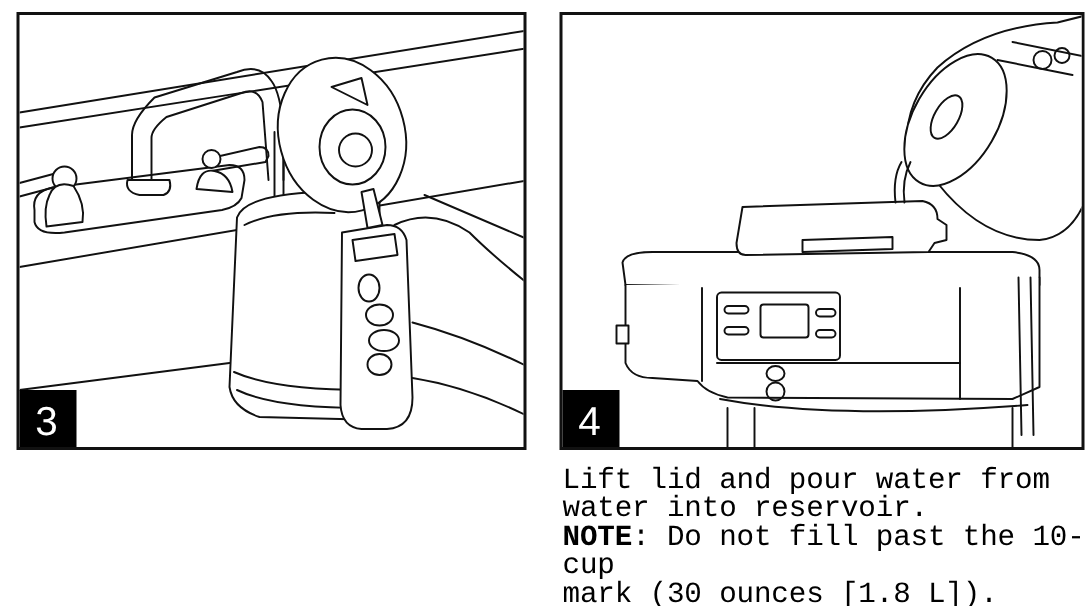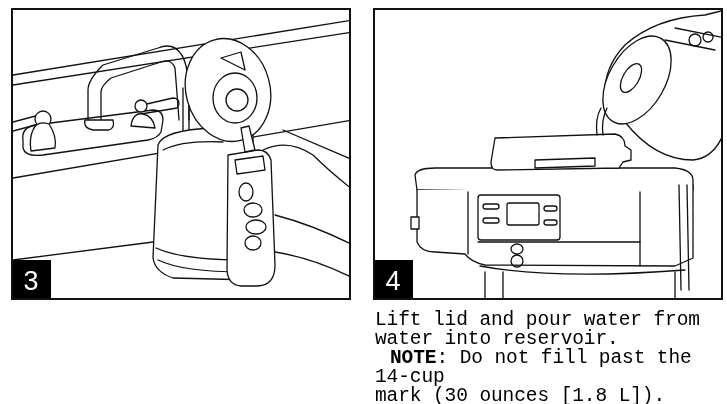--- a/index.html
+++ b/index.html
@@ -9,21 +9,21 @@
              background: #fff; overflow: hidden; }
     #panel-3 { left: 11px; top: 8px; width: 340px; height: 292px; }
     #panel-4 { left: 373px; top: 8px; width: 350px; height: 292px; }
     .panel svg { position: absolute; left: 0; top: 0; }
     .step-num { position: absolute; left: -2px; bottom: -2px; width: 40px; height: 40px;
                 background: #000; color: #fff; font-size: 27px; line-height: 42px;
                 text-align: center; font-family: "Liberation Sans", sans-serif; }
     .caption { position: absolute; left: 375px; top: 311px; width: 350px;
                font-size: 19.5px; line-height: 19px; letter-spacing: -0.1px; font-family: Liberation Mono, monospace; }
     .caption p { margin: 0; }
-    .caption b { font-weight: bold; margin-left: 15px; }
+    .caption b { font-weight: bold; }
   </style>
 </head>
 <body>
 
 <div class="panel" id="panel-3">
   <svg width="340" height="292" viewBox="0 0 340 292" fill="none" stroke="#111" stroke-width="1.3" stroke-linejoin="round" stroke-linecap="round">
 
     <path d="M0 65 L340 10"></path>
     <path d="M0 75 L340 22"></path>
     <path d="M0 168 L340 110"></path>
@@ -109,15 +109,15 @@
     <circle cx="333" cy="27" r="5"></circle>
 
     <path d="M226 98 Q220 108 222 125 M232 98 Q226 110 228 125"></path>
   </svg>
   <div class="step-num">4</div>
 </div>
 
 <div class="caption">
   <p>Lift lid and pour water from</p>
   <p>water into reservoir.</p>
-  <p><b>NOTE</b><span>: Do not fill past the 14-cup</span></p>
+  <p><b>NOTE</b><span>: Do not fill past the 10-cup</span></p>
   <p>mark (30 ounces [1.8 L]).</p>
 </div>
 
 </body></html>

